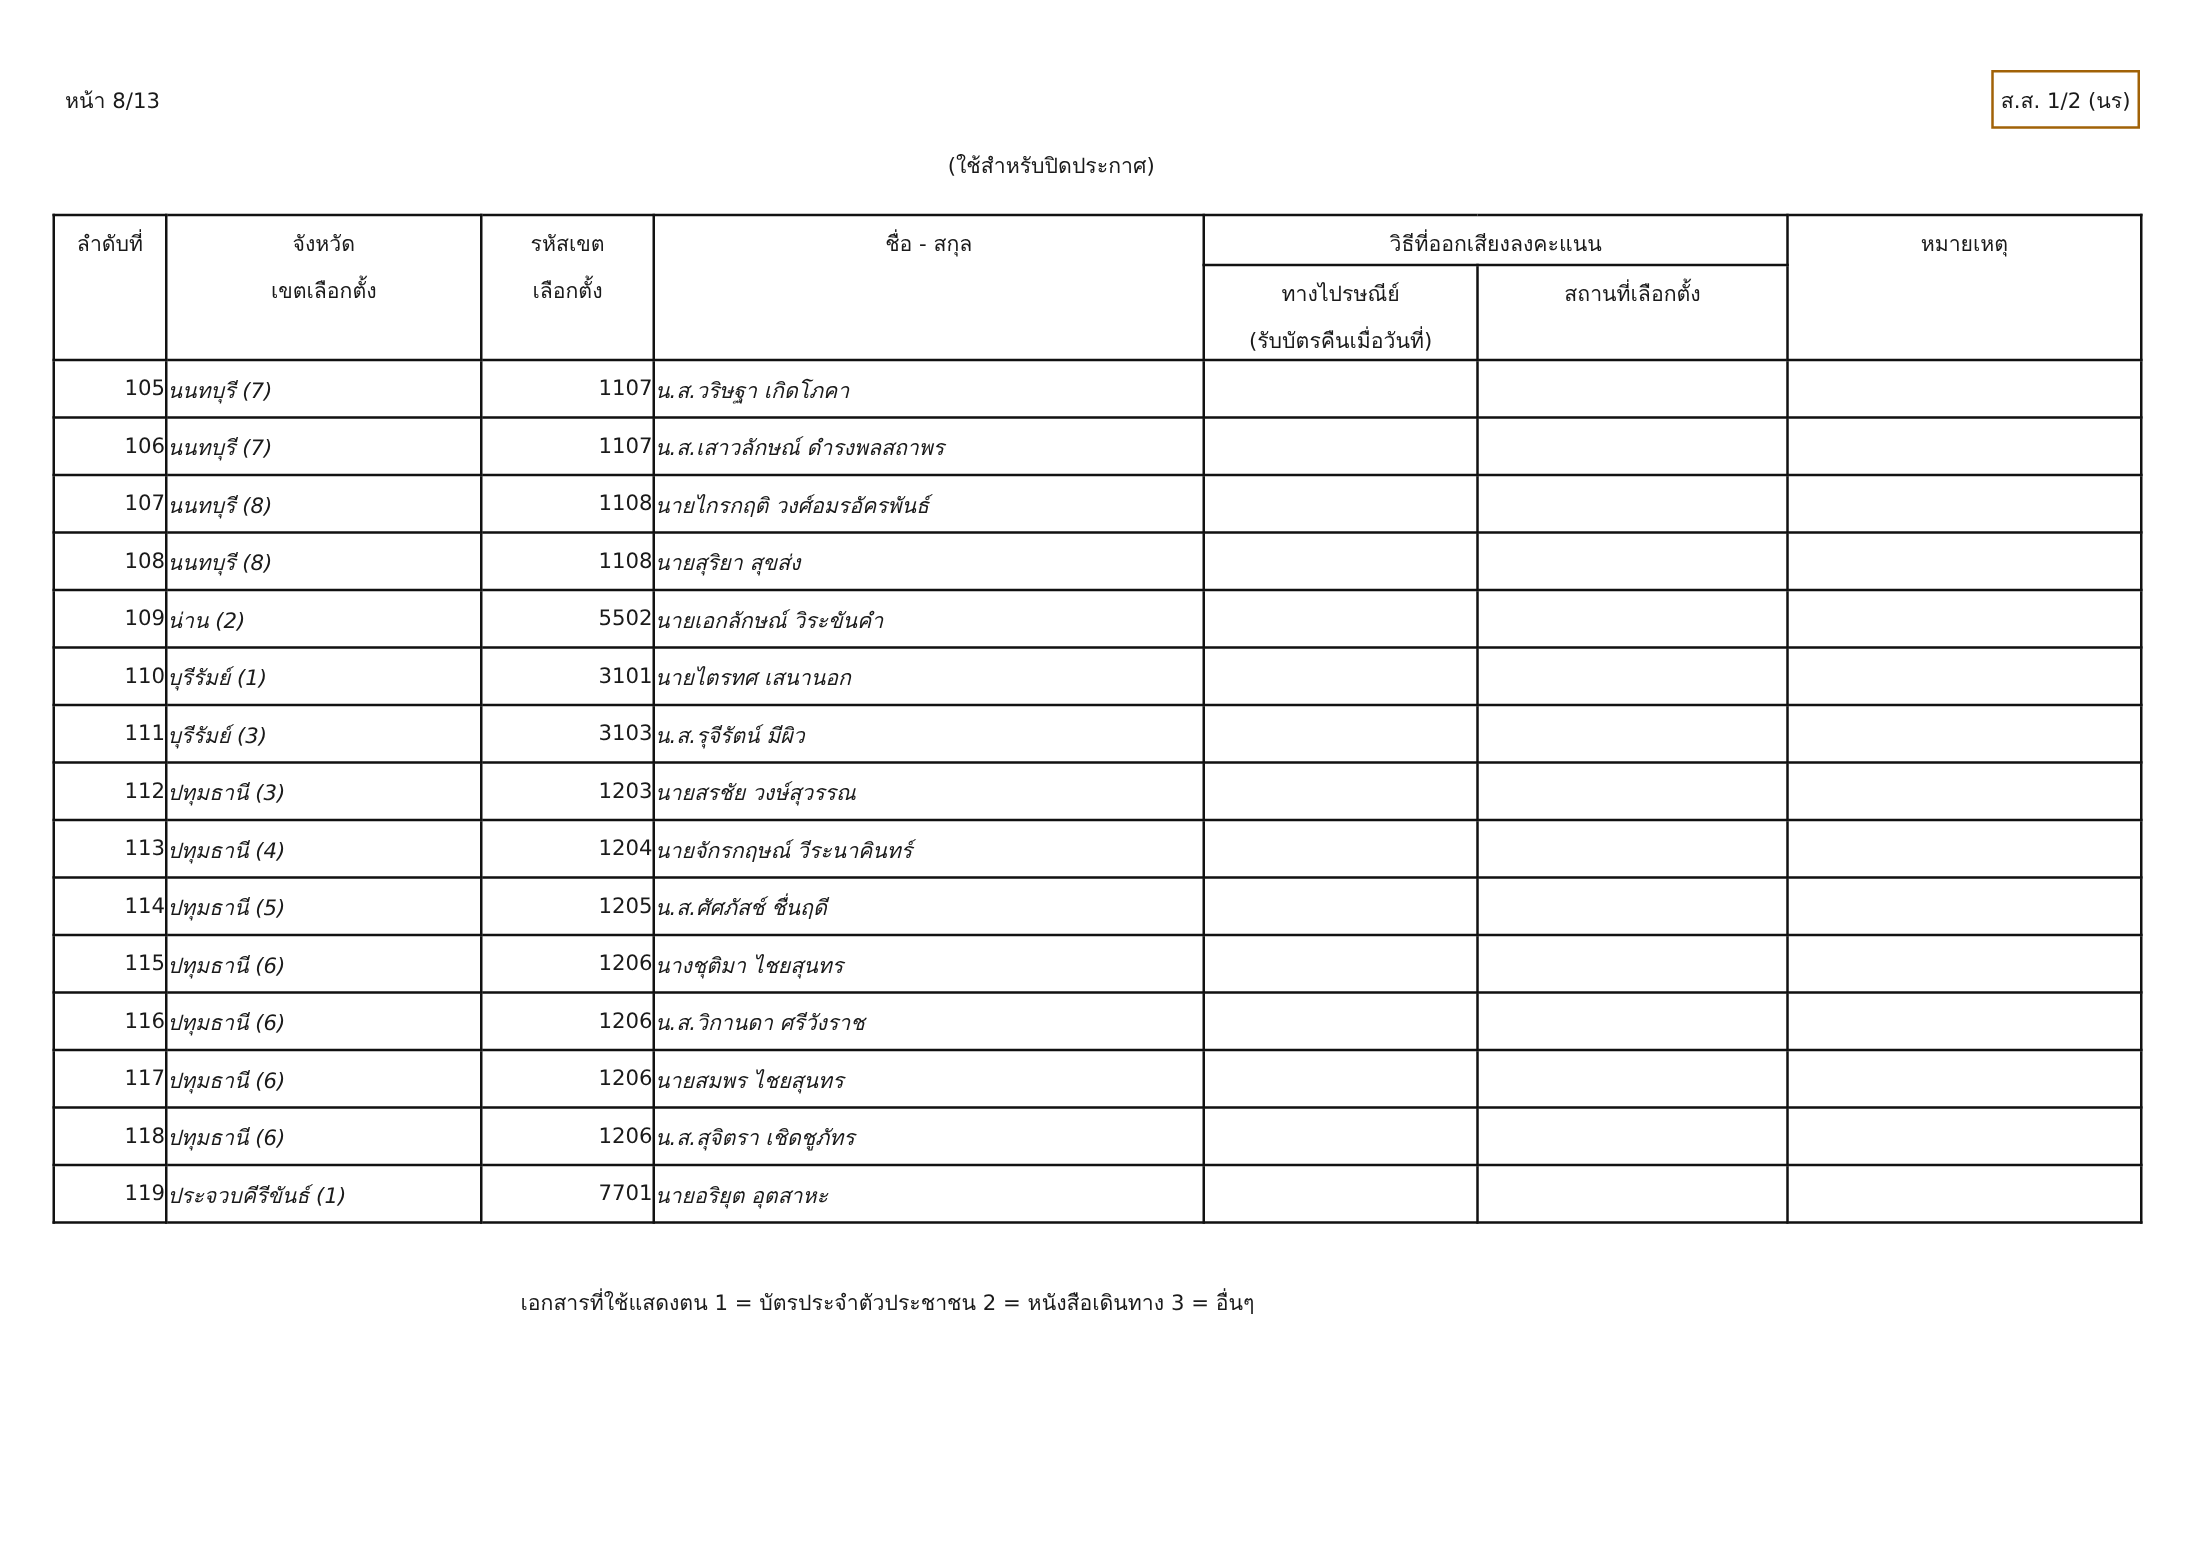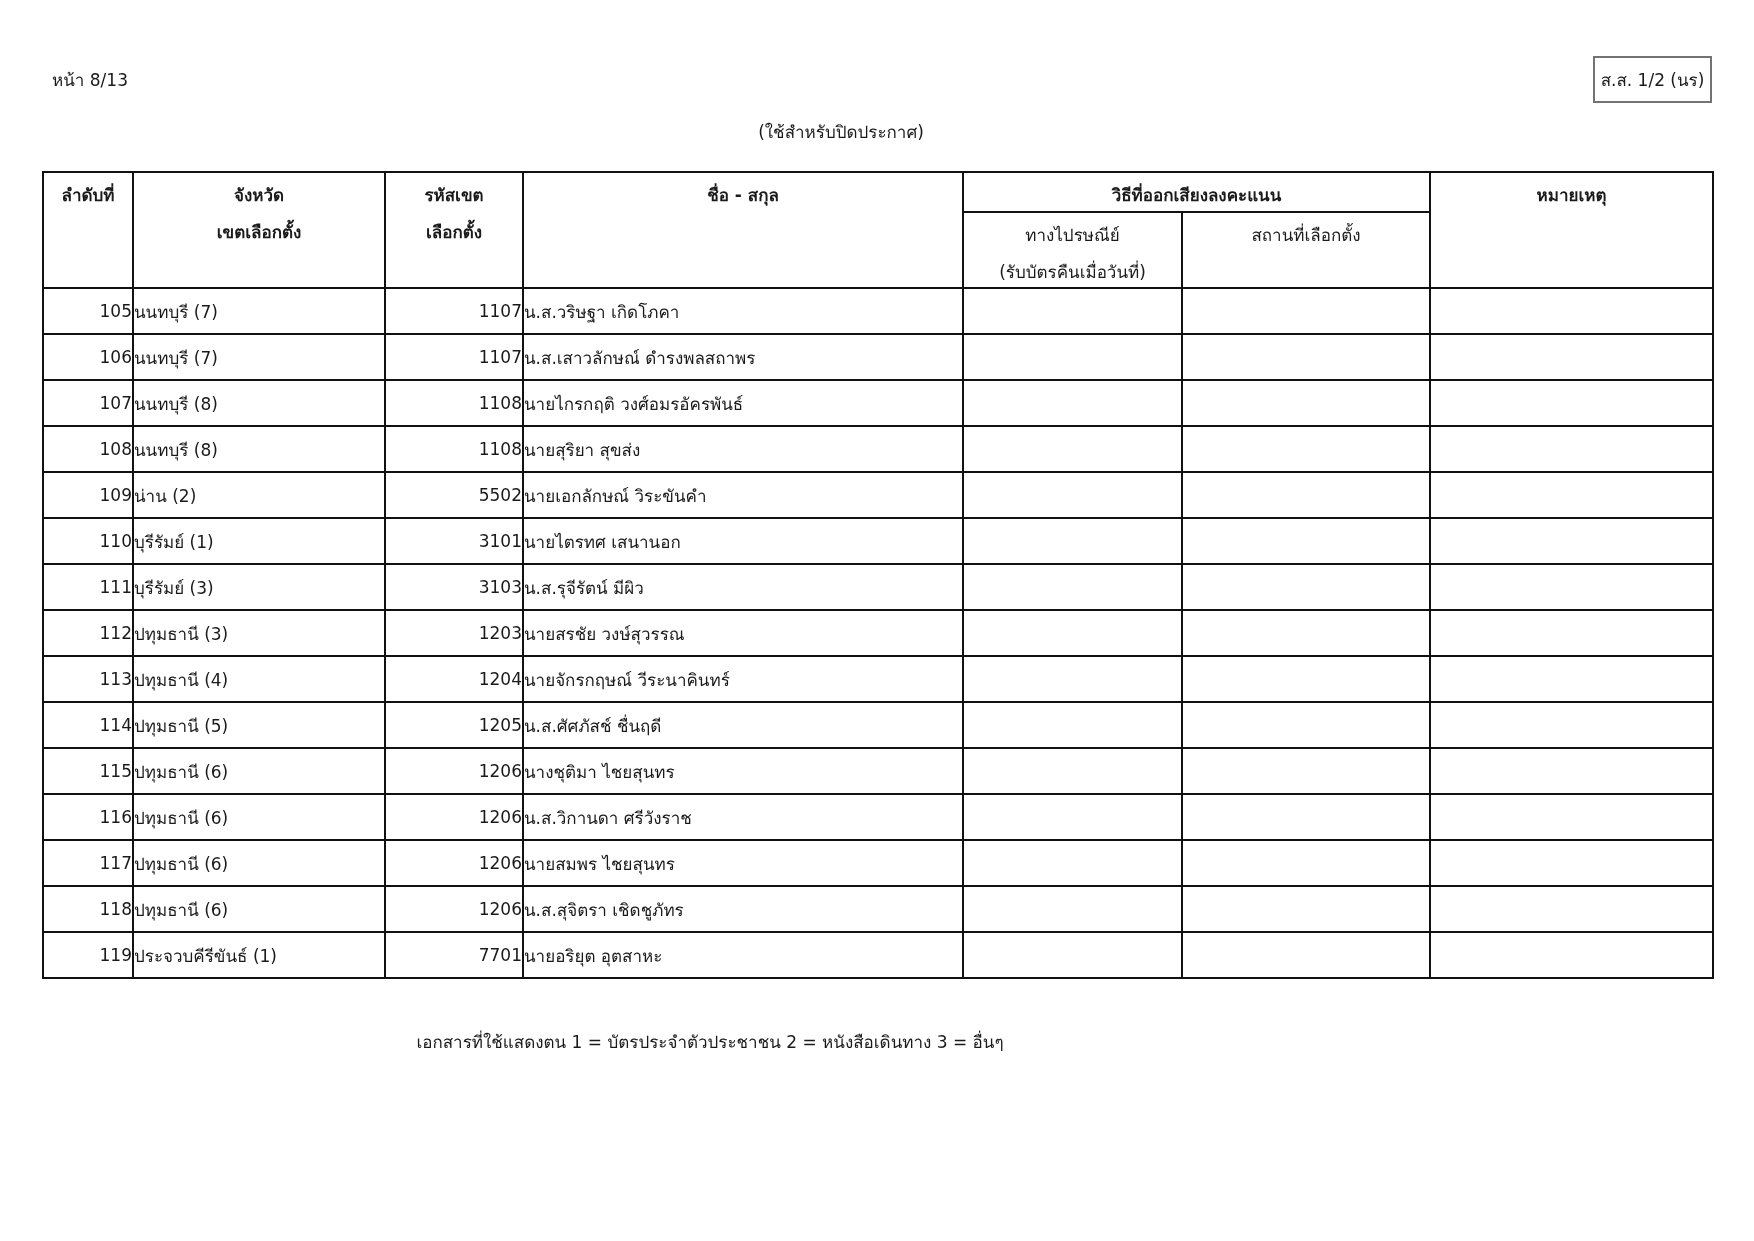--- a/index.html
+++ b/index.html
@@ -4,40 +4,40 @@
 <style>
   html, body { margin: 0; padding: 0; background: #ffffff; }
   body {
     width: 1754px; height: 1241px; position: relative; overflow: hidden;
     font-family: "DejaVu Sans", "Liberation Sans", sans-serif;
     color: #1a1a1a; font-size: 17px;
   }
   .page-num { position: absolute; left: 52px; top: 66px; font-size: 17px; }
   .form-code {
     position: absolute; left: 1593px; top: 56px; width: 115px; height: 43px;
-    border: 2px solid #737373; display: flex; align-items: center; justify-content: center;
+    border: 2px solid #a16207; display: flex; align-items: center; justify-content: center;
     font-size: 17px; box-sizing: content-box;
   }
   .subtitle { position: absolute; left: 0; width: 1682px; top: 118px; text-align: center; font-size: 17px; }
   table.main {
     position: absolute; left: 42px; top: 171px;
     border-collapse: collapse; table-layout: fixed;
     width: 1670px;
   }
   table.main th, table.main td {
     border: 2px solid #111; padding: 0; font-weight: normal; font-size: 17px;
   }
   th { vertical-align: top; }
   th .l1 { display: block; padding-top: 8px; }
   th .l2 { display: block; padding-top: 10px; }
-  tr.h1 th { height: 38px; font-weight: bold; }
+  tr.h1 th { height: 38px; }
   tr.h2 th { height: 74px; border-radius: 18px; }
   td { height: 44px; vertical-align: middle; }
   td.c { text-align: right; }
-  td.l { text-align: left; padding-left: 5px; }
+  td.l { text-align: left; padding-left: 5px; font-style: italic; }
   .footer { position: absolute; left: 0; width: 1420px; top: 1028px; text-align: center; font-size: 17px; }
 </style>
 </head>
 <body>
 
 <div class="page-num">หน้า 8/13</div>
 <div class="form-code">
   <span>ส.ส. 1/2 (นร)</span>
 </div>
 <div class="subtitle">(ใช้สำหรับปิดประกาศ)</div>

